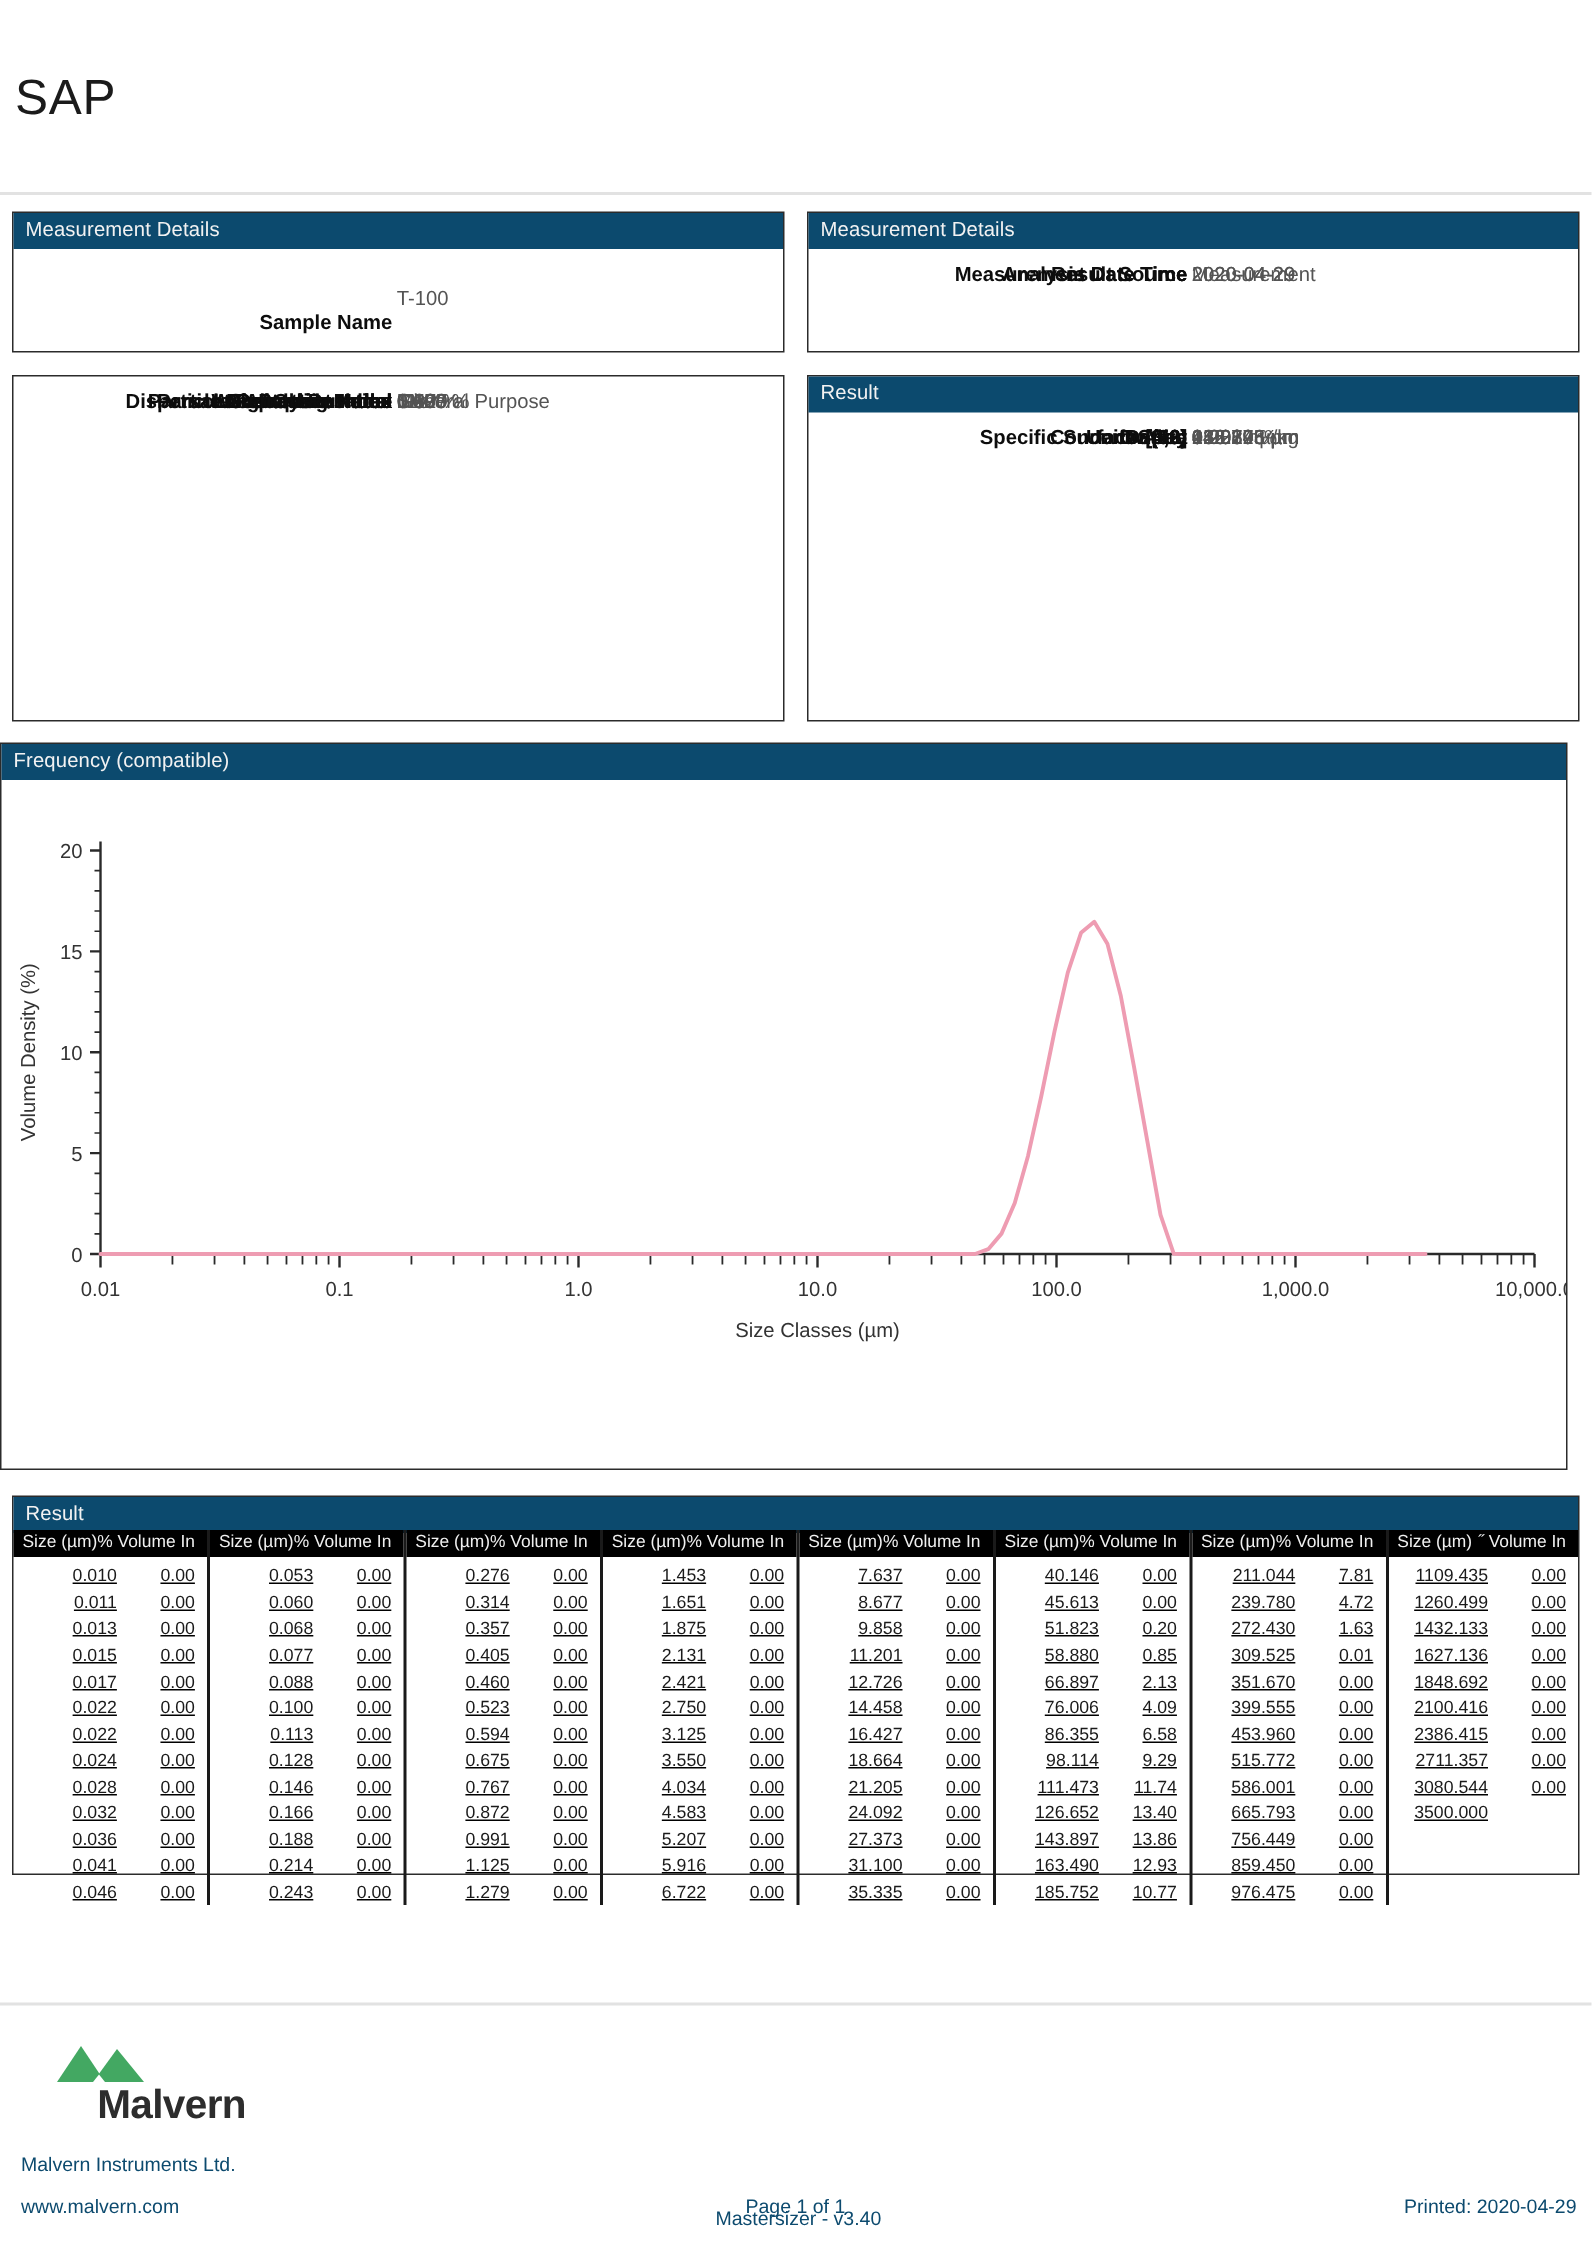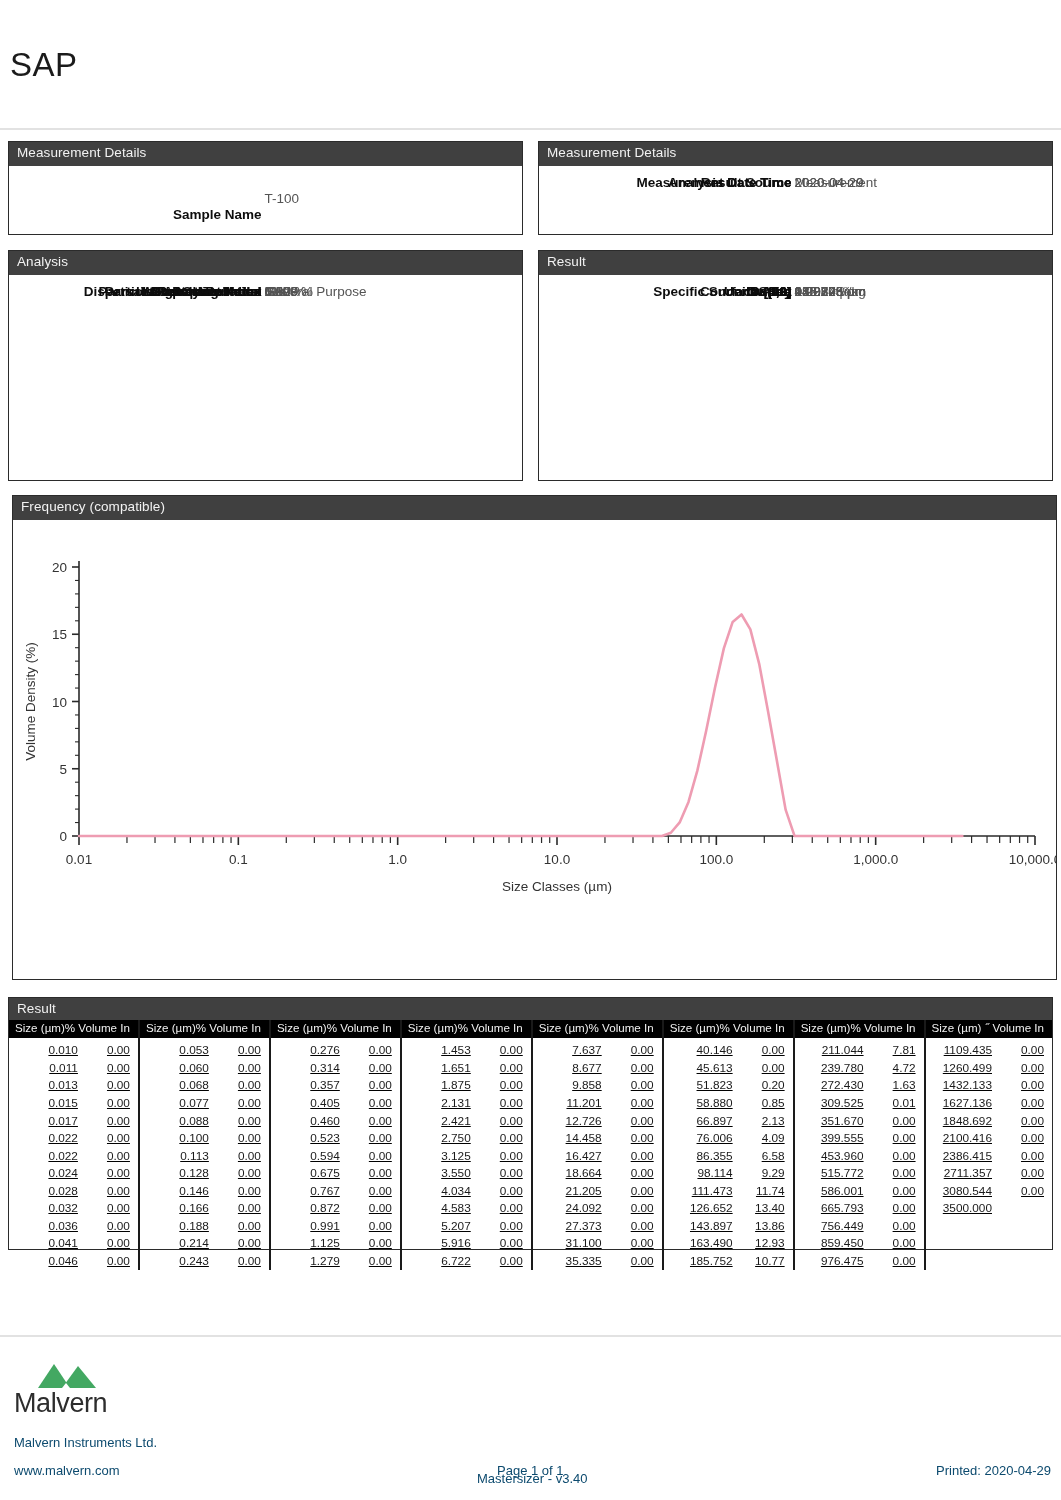--- a/index.html
+++ b/index.html
@@ -37,21 +37,21 @@
   }
 
   
   .panel {
     position: absolute;
     border: 1px solid #2b2b2b;
     background: #ffffff;
     box-sizing: border-box;
   }
   .panel-head {
-    background: #404040;
+    background: #0c4a6e;
     color: #f2f2f2;
     font-size: 13.5px;
     padding: 4px 8px 5px 8px;
     line-height: 1.1;
     letter-spacing: 0.1px;
   }
   .panel-body {
     padding: 6px 0 6px 0;
     text-decoration: underline;
   }
@@ -77,21 +77,21 @@
     transform: translateX(-1px);
     color: #545454;
     text-align: left;
   }
 
   
   #panel-meas-left  { left: 8px;   top: 141px; width: 515px; height: 94px; }
   #panel-meas-right { left: 538px; top: 141px; width: 515px; height: 94px; }
   #panel-analysis   { left: 8px;   top: 250px; width: 515px; height: 231px; }
   #panel-result     { left: 538px; top: 250px; width: 515px; height: 231px; }
-  #panel-chart      { left: 12px;   top: 495px; width: 1045px; height: 485px; }
+  #panel-chart      { left: 0;   top: 495px; width: 1045px; height: 485px; }
   #panel-table      { left: 8px;   top: 997px; width: 1045px; height: 253px; }
 
   #panel-meas-left .kv-row .k  { right: 50%; margin-top: 16px; }
   #panel-meas-left .panel-body { padding-top: 22px; }
 
   
   #chart-area {
     position: absolute;
     left: 0; top: 25px;
     width: 1043px; height: 458px;
@@ -150,25 +150,26 @@
   }
   #logo {
     position: absolute;
     left: 14px;
     top: 1362px;
     width: 150px;
   }
   #logo-mark { display: block; margin-left: 22px; }
   #logo-word {
     font-size: 27px;
-    font-weight: normal;
+    font-weight: bold;
     letter-spacing: -0.4px;
     color: #2d2d2d;
     line-height: 1;
     margin-top: 2px;
+    text-align: right;
   }
   .foot-line {
     position: absolute;
     font-size: 13px;
     color: #0c4a6e;
     white-space: nowrap;
   }
   #foot-company { left: 14px;  top: 1435px; }
   #foot-web     { left: 14px;  top: 1463px; }
   #foot-app     { left: 477px; top: 1471px; }
@@ -203,21 +204,20 @@
       <span class="v">2020-04-29</span>
     </div>
     <div class="kv-row">
       <span class="k">Result Source</span>
       <span class="v">Measurement</span>
     </div>
   </div>
 </div>
 
 <div class="panel" id="panel-analysis">
-  <div class="panel-head">Analysis</div>
   <div class="panel-body kv-wrap">
     <div class="kv-row">
         <span class="k">Particle Name</span>
         <span class="v">SAP</span>
       </div>
     <div class="kv-row">
         <span class="k">Particle Refractive Index</span>
         <span class="v">1.520</span>
       </div>
     <div class="kv-row">

